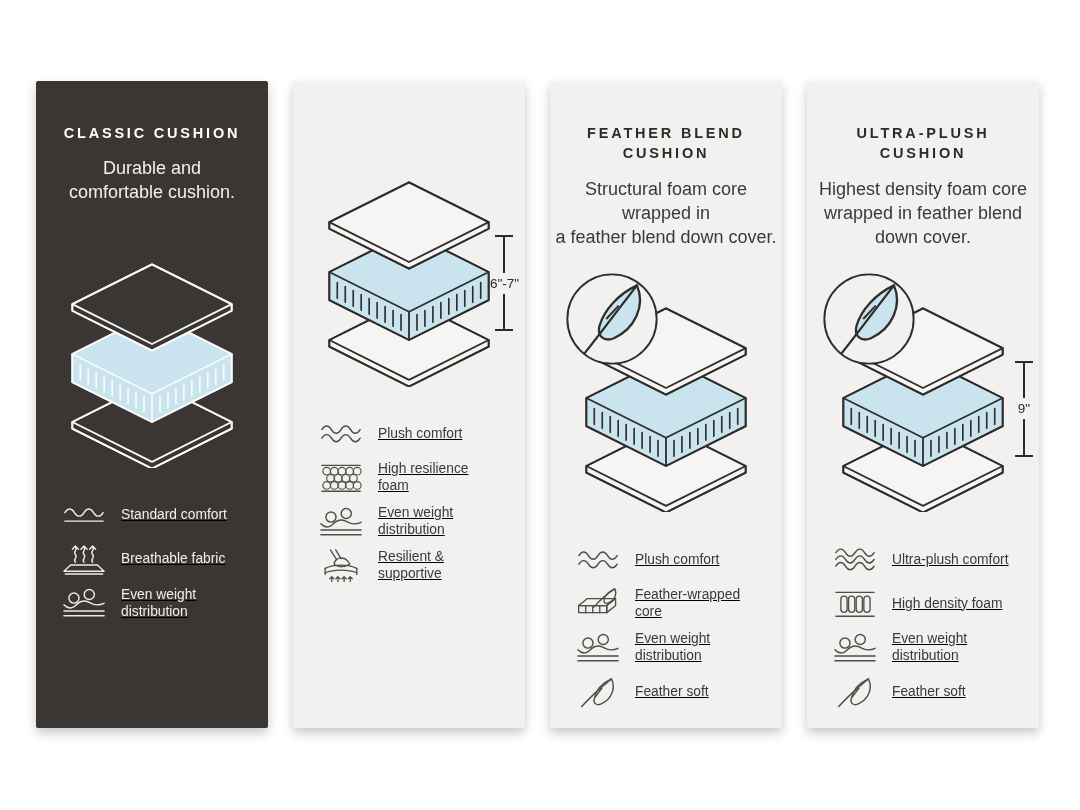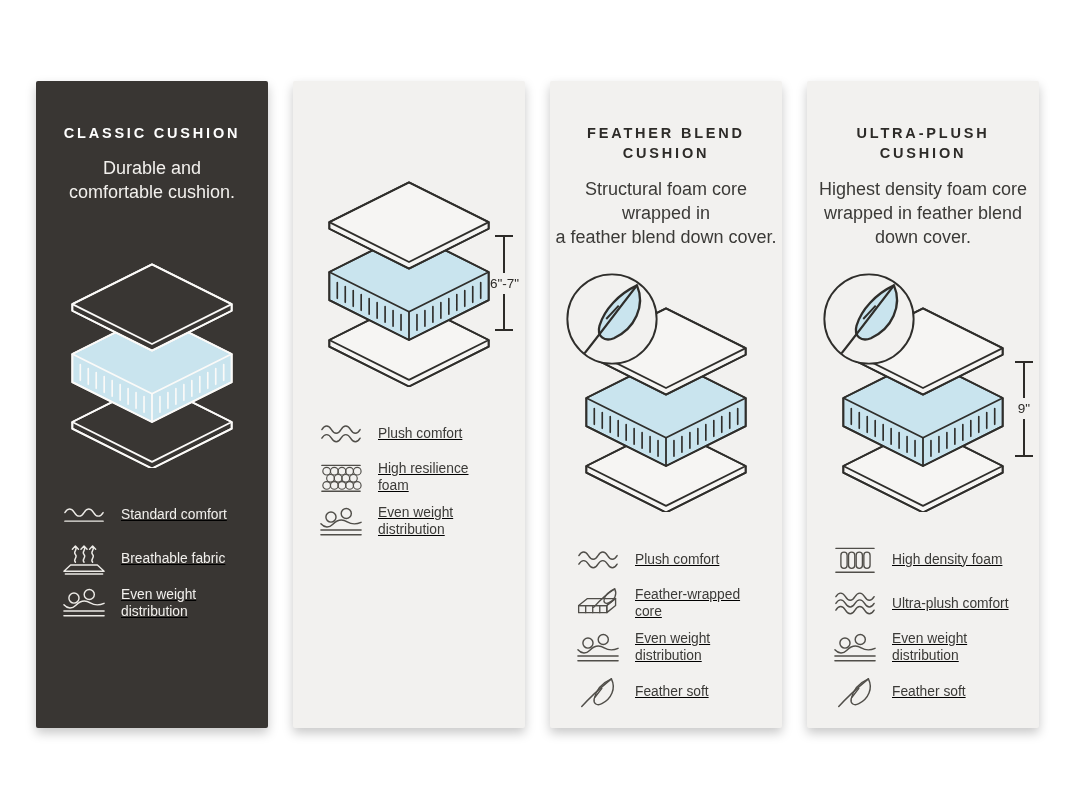--- a/index.html
+++ b/index.html
@@ -181,20 +181,37 @@
               <circle fill="none" stroke="currentColor" stroke-width="1.5" stroke-linecap="round" stroke-linejoin="round" cx="12.5" cy="10.5" r="5.3"></circle>
               <circle fill="none" stroke="currentColor" stroke-width="1.5" stroke-linecap="round" stroke-linejoin="round" cx="28.5" cy="6.8" r="5.3"></circle>
               <path fill="none" stroke="currentColor" stroke-width="1.5" stroke-linecap="round" stroke-linejoin="round" d="M2,17.5 c4,4.5 8.5,4.5 12.5,0.5 c4.5,-4.5 10,-5.5 15,-2.5 c5,3 10,2.5 14.5,0.5"></path>
               <path fill="none" stroke="currentColor" stroke-width="1.5" stroke-linecap="round" stroke-linejoin="round" d="M2,24 H44"></path>
               <path fill="none" stroke="currentColor" stroke-width="1.5" stroke-linecap="round" stroke-linejoin="round" d="M2,29 H44"></path>
             </svg>
           </span>
           <span class="flabel">Even weight
 distribution</span>
         </li>
+        <li class="feature">
+          <span class="ficon">
+            <svg viewBox="0 0 50 38">
+              <path fill="none" stroke="currentColor" stroke-width="1.5" stroke-linecap="round" stroke-linejoin="round" d="M13,1 L20,12 M19,1 L25,11"></path>
+              <path fill="none" stroke="currentColor" stroke-width="1.5" stroke-linecap="round" stroke-linejoin="round" d="M20,12 c4,-3 9,-2 12,1 l3,4 c-6,4 -13,4 -17,1 c-2,-2 0,-4 2,-6 Z"></path>
+              <path fill="none" stroke="currentColor" stroke-width="1.5" stroke-linecap="round" stroke-linejoin="round" d="M7,22 c10,-5 26,-5 36,0"></path>
+              <path fill="none" stroke="currentColor" stroke-width="1.5" stroke-linecap="round" stroke-linejoin="round" d="M7,27 c10,-4 26,-4 36,0"></path>
+              <path fill="none" stroke="currentColor" stroke-width="1.5" stroke-linecap="round" stroke-linejoin="round" d="M7,22 v7 M43,22 v7"></path>
+              <path fill="none" stroke="currentColor" stroke-width="1.5" stroke-linecap="round" stroke-linejoin="round" d="M14.5,37 V31.5 M12.2,33.8 L14.5,31.5 L16.8,33.8"></path>
+              <path fill="none" stroke="currentColor" stroke-width="1.5" stroke-linecap="round" stroke-linejoin="round" d="M21.5,37 V31.5 M19.2,33.8 L21.5,31.5 L23.8,33.8"></path>
+              <path fill="none" stroke="currentColor" stroke-width="1.5" stroke-linecap="round" stroke-linejoin="round" d="M28.5,37 V31.5 M26.2,33.8 L28.5,31.5 L30.8,33.8"></path>
+              <path fill="none" stroke="currentColor" stroke-width="1.5" stroke-linecap="round" stroke-linejoin="round" d="M35.5,37 V31.5 M33.2,33.8 L35.5,31.5 L37.8,33.8"></path>
+            </svg>
+          </span>
+          <span class="flabel">Resilient &amp;
+supportive</span>
+        </li>
       </ul>
   </section>
 
   <section class="card light">
     <h2 class="title">FEATHER BLEND
 CUSHION</h2>
     <p class="desc">Structural foam core wrapped in
 a feather blend down cover.</p>
     <div class="diagram">
         <span class="cushion">
@@ -318,43 +335,43 @@
             <circle cx="50" cy="50" r="46.5" fill="var(--bg)" stroke="var(--line)" stroke-width="2"></circle>
             <path d="M76,15 C85,36 74,60 52,70 C42,74 34,68 37,57 C42,40 57,24 76,15 Z" fill="var(--foam)" stroke="var(--line)" stroke-width="2.4" stroke-linejoin="round"></path>
             <path d="M22,85 C34,70 52,46 76,15" fill="none" stroke="var(--line)" stroke-width="2.4" stroke-linecap="round"></path>
             <path d="M44,50 L57,36" fill="none" stroke="var(--line)" stroke-width="2"></path>
           </svg>
         </span>
       </div>
     <ul class="features">
         <li class="feature">
           <span class="ficon">
+            <svg viewBox="0 0 46 28">
+              <path fill="none" stroke="currentColor" stroke-width="1.5" stroke-linecap="round" stroke-linejoin="round" d="M3,6 c3,-5 7,-5 10,0 c3,5 7,5 10,0 c3,-5 7,-5 10,0 c3,5 7,5 10,0"></path>
+              <path fill="none" stroke="currentColor" stroke-width="1.5" stroke-linecap="round" stroke-linejoin="round" d="M3,13 c3,-5 7,-5 10,0 c3,5 7,5 10,0 c3,-5 7,-5 10,0 c3,5 7,5 10,0"></path>
+              <path fill="none" stroke="currentColor" stroke-width="1.5" stroke-linecap="round" stroke-linejoin="round" d="M3,20 c3,-5 7,-5 10,0 c3,5 7,5 10,0 c3,-5 7,-5 10,0 c3,5 7,5 10,0"></path>
+            </svg>
+          </span>
+          <span class="flabel">Ultra-plush comfort</span>
+        </li>
+        <li class="feature">
+          <span class="ficon">
             <svg viewBox="0 0 46 32">
               <path fill="none" stroke="currentColor" stroke-width="1.5" stroke-linecap="round" stroke-linejoin="round" d="M3,3.5 H43"></path>
               <path fill="none" stroke="currentColor" stroke-width="1.5" stroke-linecap="round" stroke-linejoin="round" d="M3,28.5 H43"></path>
               <rect fill="none" stroke="currentColor" stroke-width="1.4" x="8.25" y="7.5" width="6.5" height="17" rx="3.25"></rect>
               <rect fill="none" stroke="currentColor" stroke-width="1.4" x="16.25" y="7.5" width="6.5" height="17" rx="3.25"></rect>
               <rect fill="none" stroke="currentColor" stroke-width="1.4" x="24.25" y="7.5" width="6.5" height="17" rx="3.25"></rect>
               <rect fill="none" stroke="currentColor" stroke-width="1.4" x="32.25" y="7.5" width="6.5" height="17" rx="3.25"></rect>
             </svg>
           </span>
           <span class="flabel">High density foam</span>
         </li>
         <li class="feature">
           <span class="ficon">
-            <svg viewBox="0 0 46 28">
-              <path fill="none" stroke="currentColor" stroke-width="1.5" stroke-linecap="round" stroke-linejoin="round" d="M3,6 c3,-5 7,-5 10,0 c3,5 7,5 10,0 c3,-5 7,-5 10,0 c3,5 7,5 10,0"></path>
-              <path fill="none" stroke="currentColor" stroke-width="1.5" stroke-linecap="round" stroke-linejoin="round" d="M3,13 c3,-5 7,-5 10,0 c3,5 7,5 10,0 c3,-5 7,-5 10,0 c3,5 7,5 10,0"></path>
-              <path fill="none" stroke="currentColor" stroke-width="1.5" stroke-linecap="round" stroke-linejoin="round" d="M3,20 c3,-5 7,-5 10,0 c3,5 7,5 10,0 c3,-5 7,-5 10,0 c3,5 7,5 10,0"></path>
-            </svg>
-          </span>
-          <span class="flabel">Ultra-plush comfort</span>
-        </li>
-        <li class="feature">
-          <span class="ficon">
             <svg viewBox="0 0 46 32">
               <circle fill="none" stroke="currentColor" stroke-width="1.5" stroke-linecap="round" stroke-linejoin="round" cx="12.5" cy="10.5" r="5.3"></circle>
               <circle fill="none" stroke="currentColor" stroke-width="1.5" stroke-linecap="round" stroke-linejoin="round" cx="28.5" cy="6.8" r="5.3"></circle>
               <path fill="none" stroke="currentColor" stroke-width="1.5" stroke-linecap="round" stroke-linejoin="round" d="M2,17.5 c4,4.5 8.5,4.5 12.5,0.5 c4.5,-4.5 10,-5.5 15,-2.5 c5,3 10,2.5 14.5,0.5"></path>
               <path fill="none" stroke="currentColor" stroke-width="1.5" stroke-linecap="round" stroke-linejoin="round" d="M2,24 H44"></path>
               <path fill="none" stroke="currentColor" stroke-width="1.5" stroke-linecap="round" stroke-linejoin="round" d="M2,29 H44"></path>
             </svg>
           </span>
           <span class="flabel">Even weight
 distribution</span>

